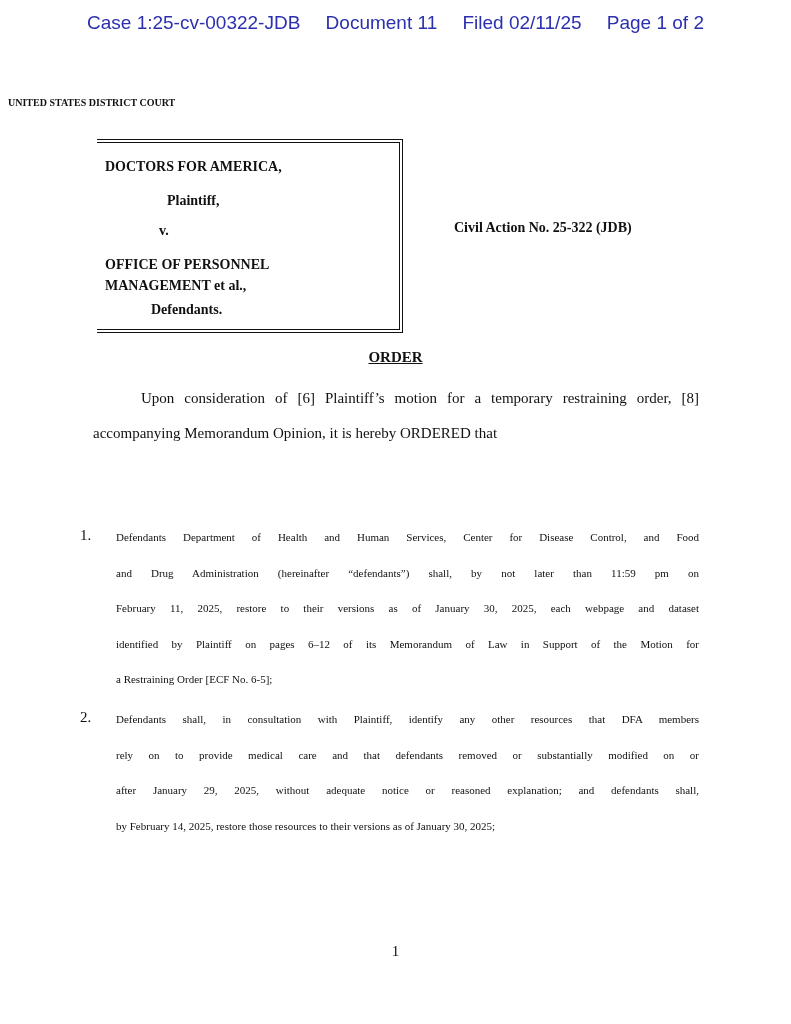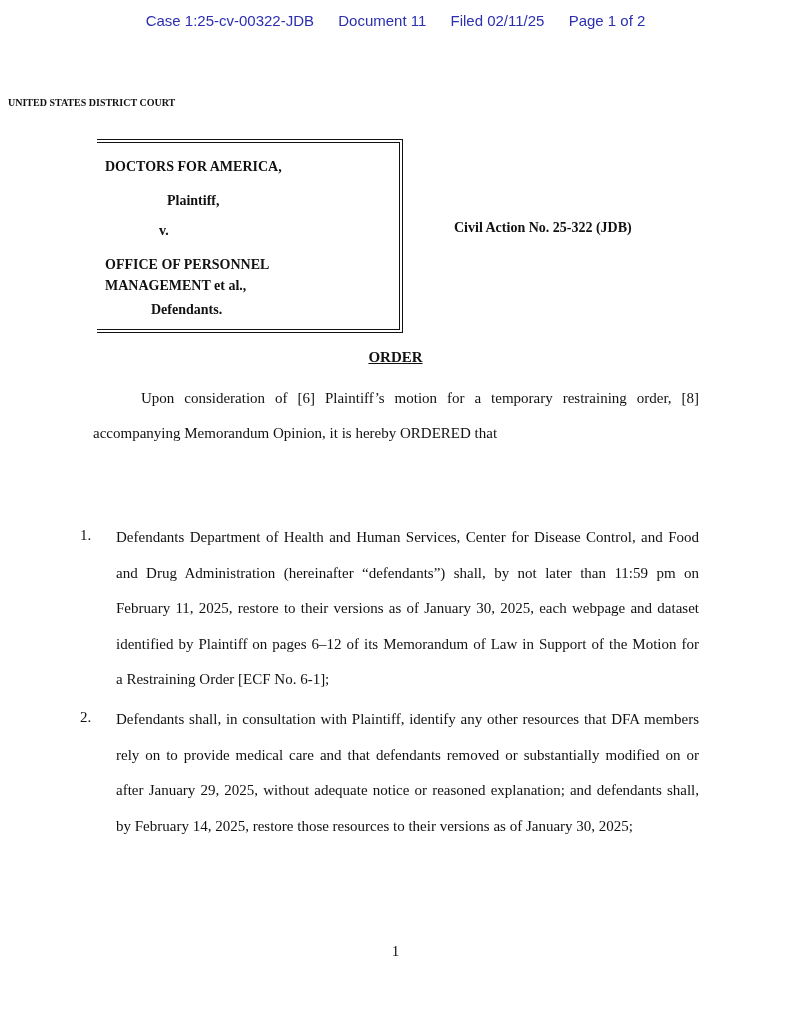--- a/index.html
+++ b/index.html
@@ -1,36 +1,36 @@
 <!DOCTYPE html>
 <html><head>
 <meta charset="utf-8">
 <style>
   html, body { margin: 0; padding: 0; background: #ffffff; }
   body { width: 791px; height: 1024px; position: relative; overflow: hidden;
          font-family: "Liberation Serif", "DejaVu Serif", serif; color: #111; }
   .ecf-header { position: absolute; top: 12px; left: 0; width: 791px; text-align: center;
-                font-family: "Liberation Sans", "DejaVu Sans", sans-serif; font-size: 15px;
+                font-family: "Liberation Sans", "DejaVu Sans", sans-serif; font-size: 19px;
                 color: #2b2fb0; }
   .ecf-header span { margin: 0 10px; }
   .court { position: absolute; top: 95px; left: 8px; width: 791px; 
            font-weight: bold; font-size: 10px; line-height: 16px; }
   .caption-box { position: absolute; left: 97px; top: 139px; width: 302px; height: 186px;
                  border-top: 4px double #111; border-bottom: 4px double #111; border-right: 4px double #111; }
   .cap { position: absolute; font-weight: bold; font-size: 14px; white-space: nowrap; }
   .civil { position: absolute; left: 454px; top: 220px; font-weight: bold; font-size: 14px; text-align: right; }
   .order-title { position: absolute; top: 349px; left: 0; width: 791px; text-align: center;
                  font-weight: bold; font-size: 15px; }
   .order-title span { text-decoration: underline; }
   .para { position: absolute; left: 93px; width: 606px; font-size: 15px; line-height: 35px; }
   .line { display: block; height: 35px; text-align: justify; text-align-last: justify; white-space: nowrap; }
   .line.last { text-align-last: left; }
   .indent { padding-left: 48px; }
   .num { position: absolute; left: 80px; font-size: 15px; }
-  .item { position: absolute; left: 116px; width: 583px; font-size: 15px; line-height: 35.5px; }
+  .item { position: absolute; left: 116px; width: 583px; font-size: 11px; line-height: 35.5px; }
   .item .line { height: 35.5px; }
   .page-no { position: absolute; top: 943px; left: 0; width: 791px; text-align: center; font-size: 15px; }
 </style>
 </head>
 <body>
 
 <div class="ecf-header">
   <span>Case 1:25-cv-00322-JDB</span>
   <span>Document 11</span>
   <span>Filed 02/11/25</span>
@@ -59,21 +59,21 @@
   <span class="line indent">Upon consideration of [6] Plaintiff’s motion for a temporary restraining order, [8]</span>
   <span class="line last">accompanying Memorandum Opinion, it is hereby ORDERED that</span>
 </div>
 
 <div class="num" style="top:527px;">1.</div>
 <div class="item" style="top:520px;">
   <span class="line">Defendants Department of Health and Human Services, Center for Disease Control, and Food</span>
   <span class="line">and Drug Administration (hereinafter “defendants”) shall, by not later than 11:59 pm on</span>
   <span class="line">February 11, 2025, restore to their versions as of January 30, 2025, each webpage and dataset</span>
   <span class="line">identified by Plaintiff on pages 6–12 of its Memorandum of Law in Support of the Motion for</span>
-  <span class="line last">a Restraining Order [ECF No. 6-1];</span>
+  <span class="line last">a Restraining Order [ECF No. 6-5];</span>
 </div>
 
 <div class="num" style="top:709px;">2.</div>
 <div class="item" style="top:702px;">
   <span class="line">Defendants shall, in consultation with Plaintiff, identify any other resources that DFA members</span>
   <span class="line">rely on to provide medical care and that defendants removed or substantially modified on or</span>
   <span class="line">after January 29, 2025, without adequate notice or reasoned explanation; and defendants shall,</span>
   <span class="line last">by February 14, 2025, restore those resources to their versions as of January 30, 2025;</span>
 </div>
 

